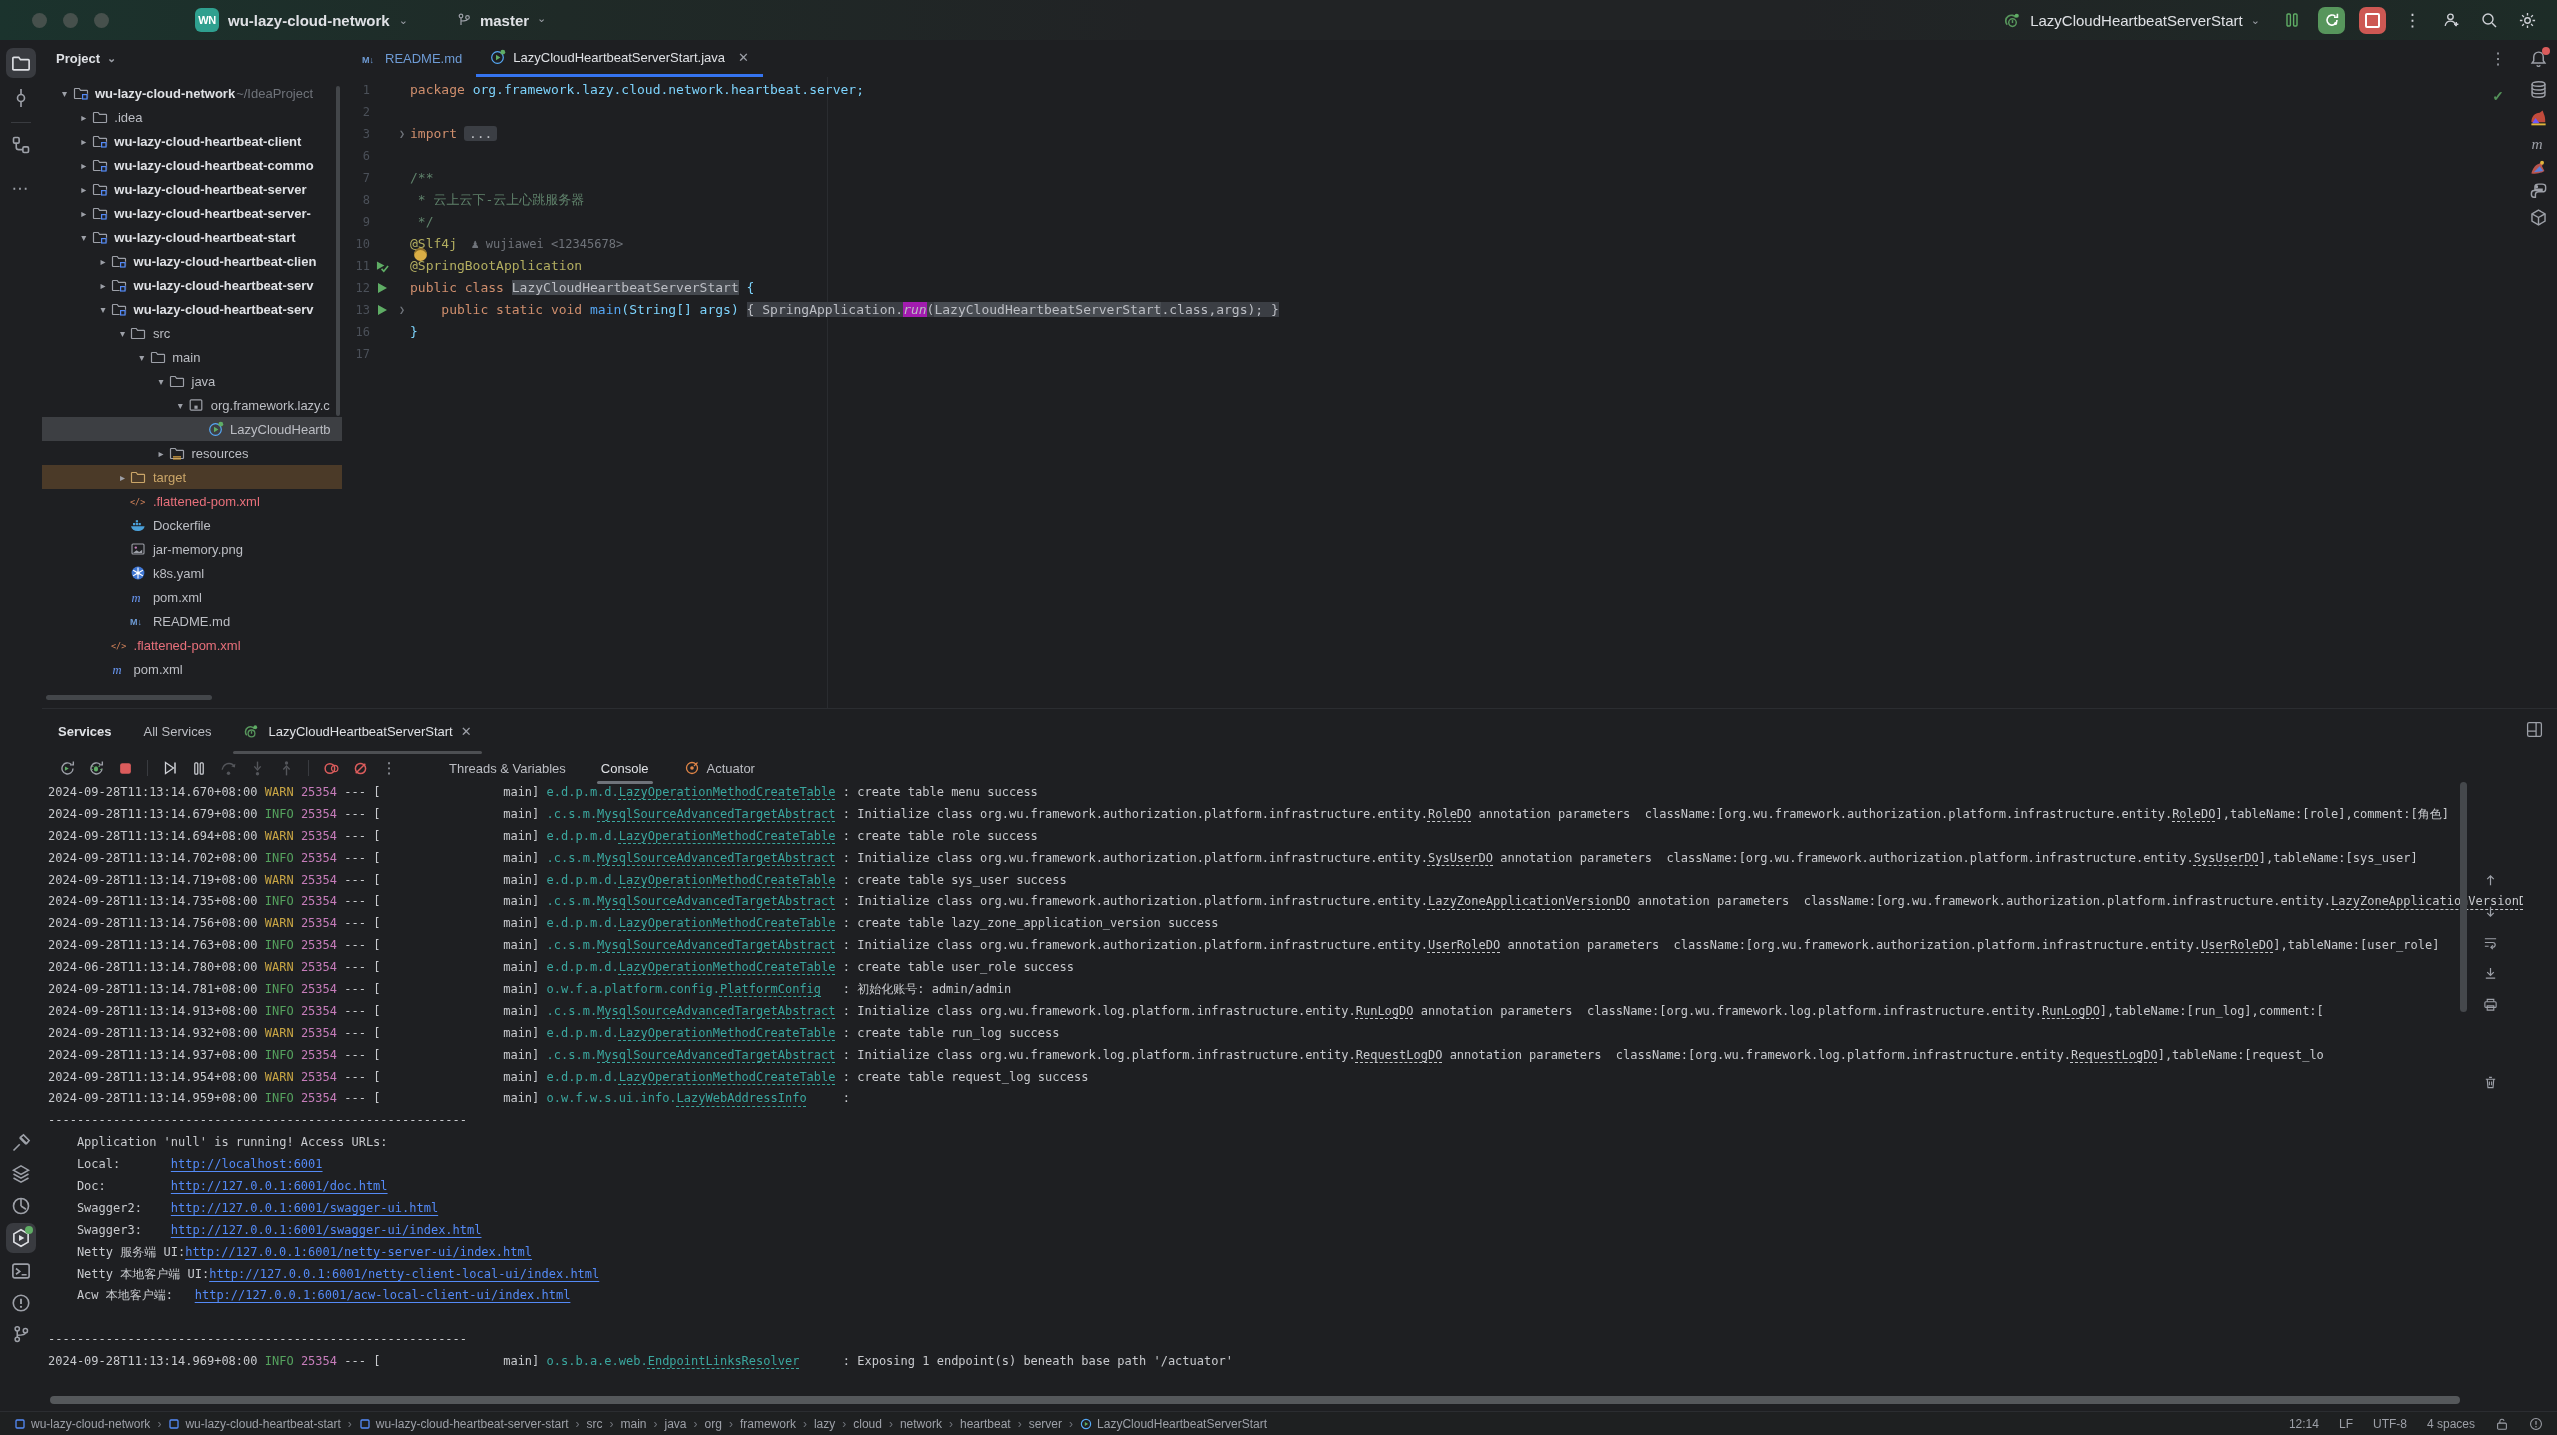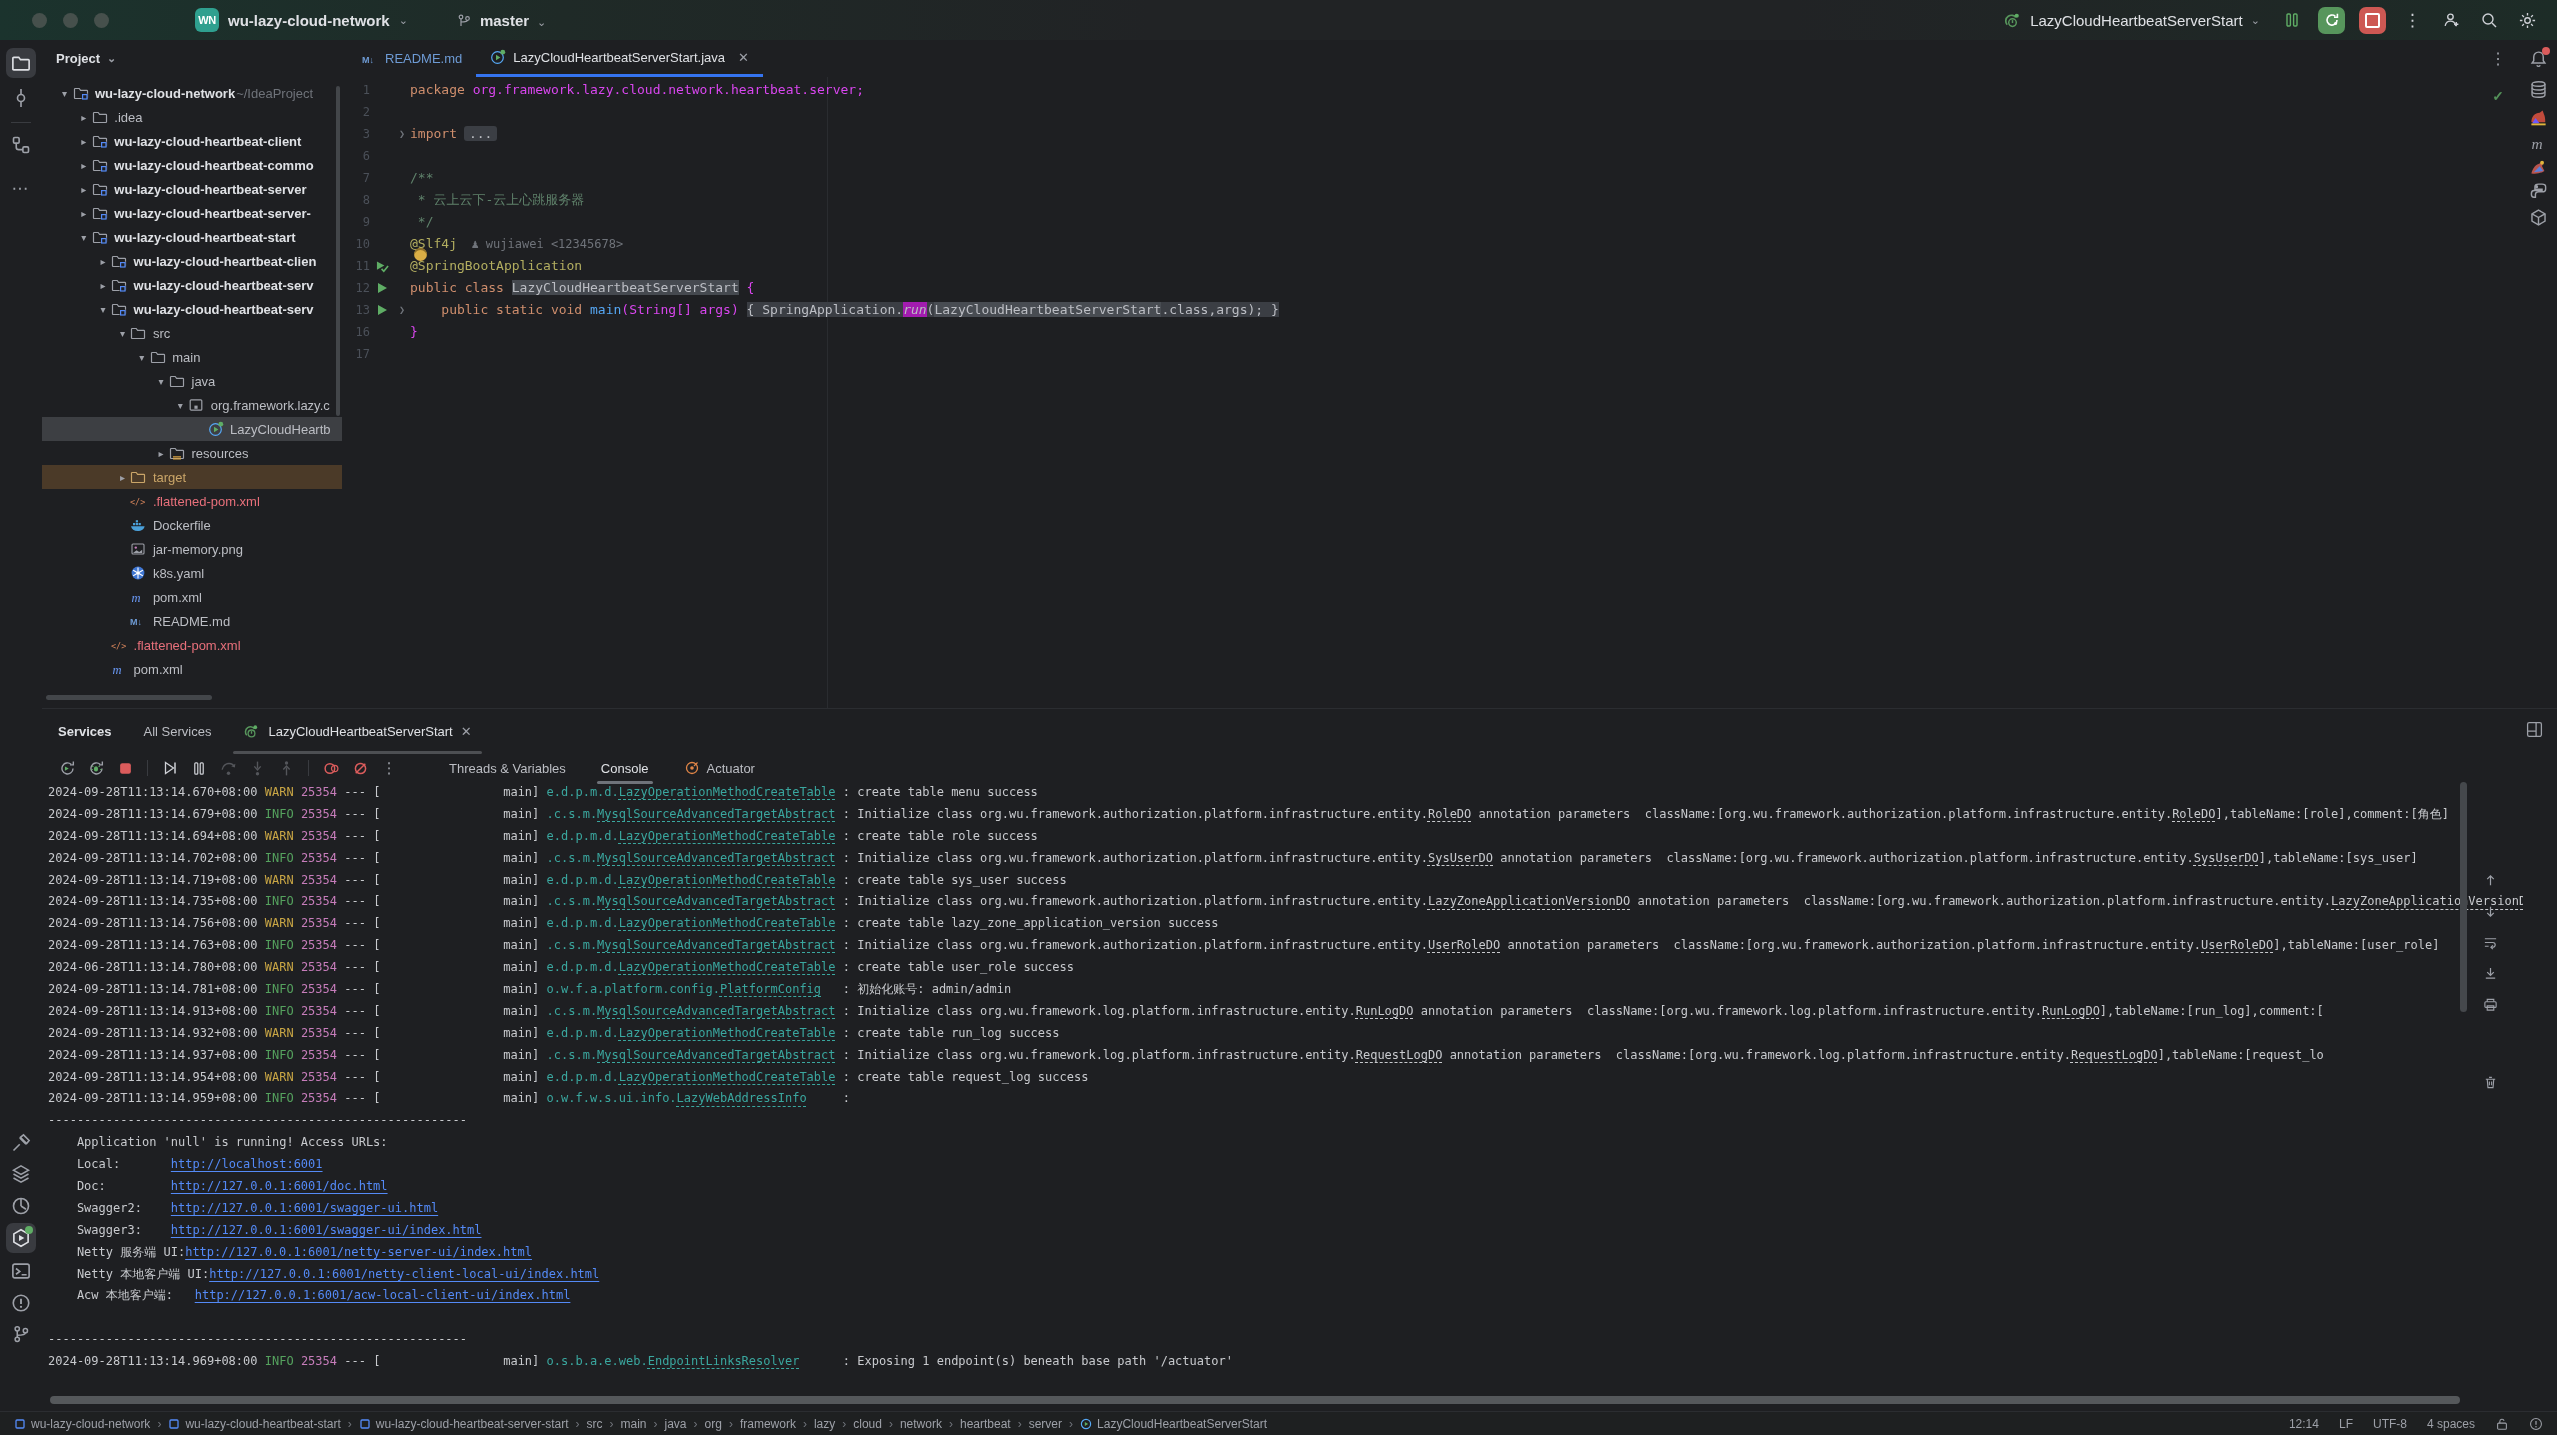--- a/index.html
+++ b/index.html
@@ -10,21 +10,21 @@
   .titlebar{position:absolute;left:0;top:0;width:2557px;height:40px;
     background:linear-gradient(90deg,#1b332d 0%,#1f2a27 22%,#212325 45%,#212325 70%,#1f2826 90%,#1d2c27 100%);
     display:flex;align-items:center;}
   .lights{display:flex;gap:16px;margin-left:32px}
   .light{width:15px;height:15px;border-radius:50%;background:#46504c}
   .proj-widget{display:flex;align-items:center;gap:9px;margin-left:86px;cursor:default}
   .wn-logo{width:24px;height:24px;border-radius:6px;background:#2fa08f;color:#fff;font-weight:bold;
     font-size:11px;display:flex;align-items:center;justify-content:center;letter-spacing:-.5px}
   .tb-text{font-size:15px;font-weight:700;color:#dfe1e5}
   .chev{color:#9da0a8;font-size:11px}
-  .branch-widget{display:flex;align-items:flex-end;gap:8px;margin-left:48px}
+  .branch-widget{display:flex;align-items:flex-start;gap:8px;margin-left:48px}
   .branch-name{font-size:15px;font-weight:600;color:#dfe1e5}
   .tb-right{position:absolute;right:18px;top:0;height:40px;display:flex;align-items:center;gap:14px}
   .run-widget{display:flex;align-items:center;gap:8px;margin-right:6px}
   .run-cfg{font-size:15px;color:#dfe1e5}
   .sq-btn{width:27px;height:27px;border-radius:7px;display:flex;align-items:center;justify-content:center}
   .sq-green{background:#57965c}
   .sq-red{background:#cd5853}
   .stop-glyph{width:11px;height:11px;border:2px solid #fff;border-radius:2px}
   .kebab{color:#ced0d6;font-size:17px;line-height:1;padding:0 4px}
   .tb-icon{width:24px;height:24px;display:flex;align-items:center;justify-content:center}
@@ -62,21 +62,21 @@
   .etab .close-x{color:#9da0a8;font-size:13px;margin-left:6px}
   .tab-kebab{position:absolute;right:14px;top:9px;color:#9da0a8;font-size:16px}
   .inspect-ok{position:absolute;right:16px;top:48px;color:#549159;font-size:14px;font-weight:700}
   .code{position:absolute;left:0;top:37px;right:0;bottom:0;font-family:"DejaVu Sans Mono",monospace;font-size:13px;padding-top:2px}
   .guide{position:absolute;left:485px;top:0;bottom:0;border-left:1px solid #2a2c30}
   .code-line{position:relative;height:22px;line-height:22px;white-space:pre}
   .lnum{position:absolute;left:0;width:28px;text-align:right;color:#4b5059;font-size:12px}
   .gut{position:absolute;width:14px;height:22px;display:flex;align-items:center;justify-content:center}
   .gut.g1{left:33px}.gut.g2{left:53px;color:#6f737a;font-size:10px}
   .codetext{position:absolute;left:68px;white-space:pre}
-  .kw{color:#cf8e6d}.pl{color:#d946ef}.cm{color:#5F826B}.ann{color:#b3ae60}
+  .kw{color:#cf8e6d}.pl{color:#7dd3fc}.cm{color:#5F826B}.ann{color:#b3ae60}
   .meth{color:#56a8f5}.hint{color:#6f737a;font-size:12px}
   .hl{background:#45494f;color:#bcbec4}
   .fold{background:#3b3e44;color:#bcbec4}
   .fold-it{background:#a21caf;color:#bcbec4;font-style:italic}
   .foldhl{background:#484c52;color:#bcbec4}
   .foldbadge{background:#3b3e44;color:#bcbec4;border-radius:3px;padding:0 5px;margin-left:7px}
   .bulb{position:absolute;left:72px;top:-7px;width:13px;height:13px;border-radius:50%;background:#d9ad45;box-shadow:0 2px 0 #8a6d2a inset}
   
   .services{position:absolute;left:42px;top:708px;width:2515px;height:703px;background:#1e1f22;border-top:1px solid #2b2d31}
   .svc-tabs{position:relative;height:45px;display:flex;align-items:center;font-size:13px}

